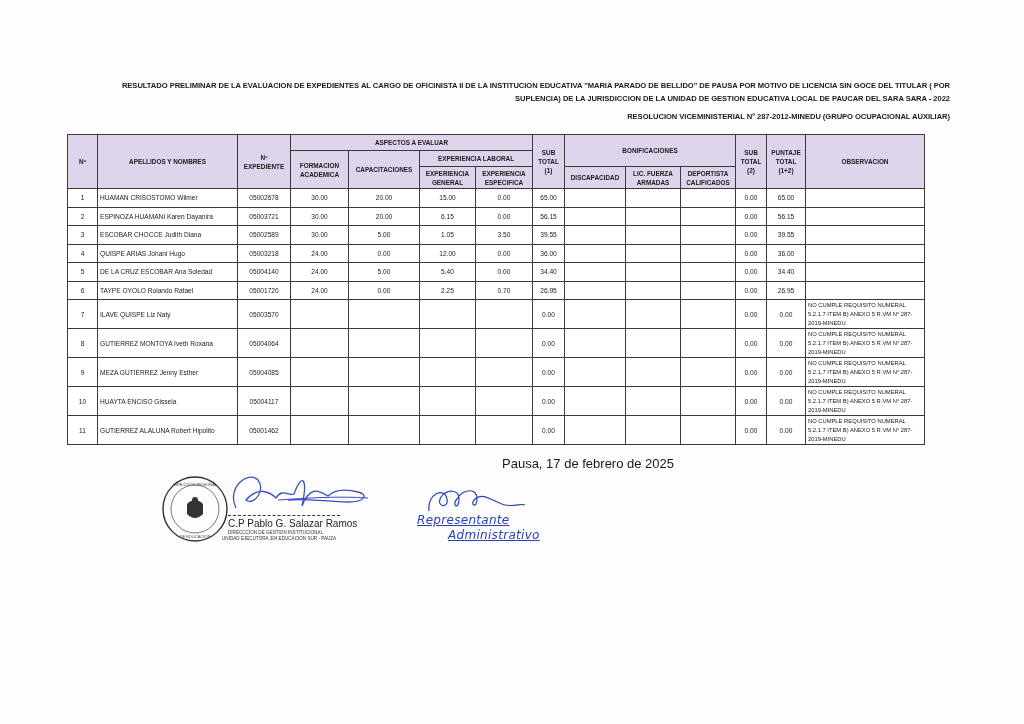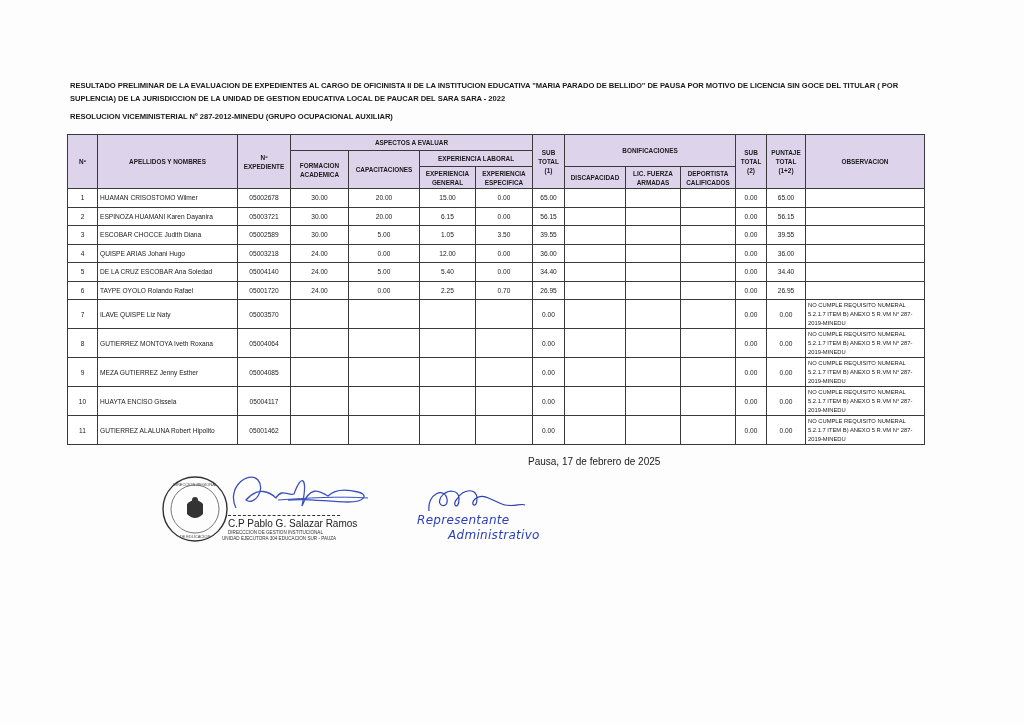--- a/index.html
+++ b/index.html
@@ -1,21 +1,21 @@
 <!DOCTYPE html>
 <html><head>
 <meta charset="utf-8">
 <style>
   html, body { margin: 0; padding: 0; }
   body {
     width: 1024px; height: 724px; background: #fdfdfd; position: relative; overflow: hidden;
     font-family: "Liberation Sans", sans-serif; color: #1a1a1a;
   }
   .title {
-    position: absolute; left: 70px; width: 880px; text-align: left;
+    position: absolute; left: 70px; width: 880px; text-align: right;
     font-size: 7.6px; font-weight: bold; line-height: 13px; letter-spacing: -0.05px;
   }
   #t1 { top: 79px; }
   #t2 { top: 110px; }
   table.grid {
     position: absolute; left: 67px; top: 134px;
     border-collapse: collapse; table-layout: fixed;
     font-size: 6.6px;
   }
   table.grid td, table.grid th {
@@ -24,32 +24,32 @@
   }
   table.grid th {
     background: #ddd4ec; font-weight: bold; text-align: center; line-height: 9px; font-size: 6.4px;
   }
   table.grid td { height: 17.5px; background: #fff; }
   table.grid tr.tall td { height: 28px; }
   td.c { text-align: center; }
   td.l { text-align: left; }
   td.obs { font-size: 5.8px; line-height: 9px; padding: 0 1px 0 2px; text-align: left; }
   .date {
-    position: absolute; left: 528px; top: 456px; font-size: 10px;
+    position: absolute; left: 502px; top: 456px; font-size: 13px;
   }
   .sig-block { position: absolute; }
   #stamp { left: 160px; top: 470px; width: 70px; height: 78px; }
   #sig1 { left: 218px; top: 468px; width: 160px; height: 50px; }
   .signer-name { position: absolute; left: 228px; top: 518px; font-family: Liberation Sans, sans-serif; font-size: 10px; color: #222; }
   .signer-line { position: absolute; left: 228px; top: 515px; width: 112px; border-top: 1.5px dashed #333; }
   .signer-role1 { position: absolute; left: 228px; top: 530px; font-size: 4.6px; color: #333; }
   .signer-role2 { position: absolute; left: 222px; top: 536px; font-size: 4.6px; color: #333; }
   #sig2 { left: 425px; top: 485px; width: 105px; height: 30px; }
   .rep-text {
-    position: absolute; left: 417px; font-family: "DejaVu Sans", sans-serif; font-size: 12px; color: #2a3fb8; font-style: italic; letter-spacing: 0.3px;
+    position: absolute; left: 417px; font-family: "DejaVu Sans", sans-serif; font-size: 12px; color: #2a3fb8; font-style: italic; letter-spacing: 0.3px; text-decoration: underline;
   }
   #rep1 { top: 513px; }
   #rep2 { top: 528px; left: 416px; margin-left: 32px; }
 </style>
 </head>
 <body>
 
 <div class="title" id="t1">
   <div>RESULTADO PRELIMINAR DE LA EVALUACION DE EXPEDIENTES AL CARGO DE OFICINISTA II DE LA INSTITUCION EDUCATIVA "MARIA PARADO DE BELLIDO" DE  PAUSA POR MOTIVO DE LICENCIA SIN GOCE DEL TITULAR ( POR</div>
   <div>SUPLENCIA) DE LA JURISDICCION DE LA UNIDAD DE GESTION EDUCATIVA LOCAL DE PAUCAR DEL SARA SARA - 2022</div>

